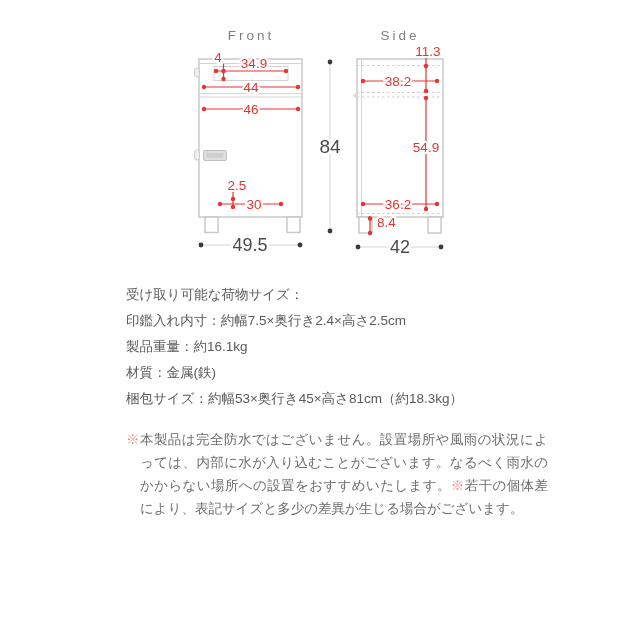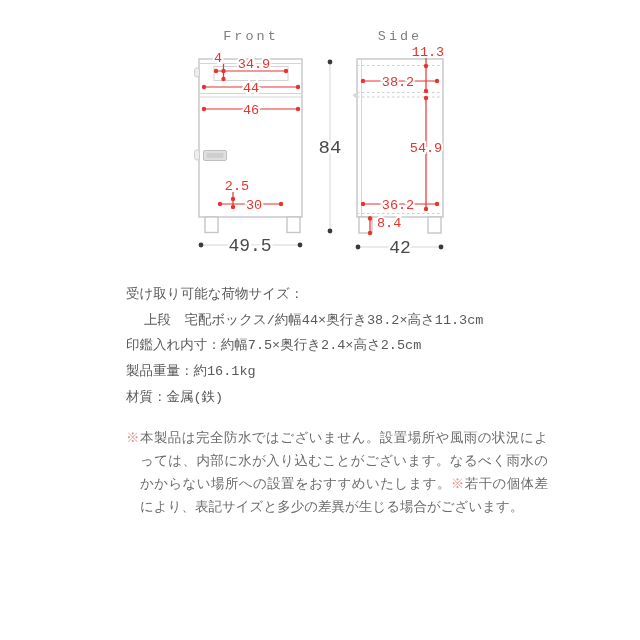--- a/index.html
+++ b/index.html
@@ -1,17 +1,17 @@
 <!DOCTYPE html>
 <html><head>
 <meta charset="utf-8">
 <style>
   html,body{margin:0;padding:0;background:#fff;}
   .page{position:relative;width:640px;height:640px;background:#ffffff;overflow:hidden;
-        font-family:Liberation Mono, monospace;}
+        font-family:Liberation Sans, sans-serif;}
   svg.diagram{display:block;width:640px;height:268px;}
   
   .t-title{font-size:13.5px;fill:#7f7f7f;letter-spacing:3px;}
   .t-dim{font-size:13.5px;fill:#e8332e;paint-order:stroke;stroke:#ffffff;stroke-width:4px;font-weight:500;}
   .t-dark{font-size:18px;fill:#4a4a4a;paint-order:stroke;stroke:#ffffff;stroke-width:5px;}
   .t-dark-big{font-size:19px;fill:#4a4a4a;paint-order:stroke;stroke:#ffffff;stroke-width:5px;}
   .ln-body{stroke:#c6c6c6;stroke-width:1.4;fill:#ffffff;}
   .ln-thin{stroke:#d5d5d5;stroke-width:1;}
   .ln-dash{stroke:#cfcfcf;stroke-width:1;stroke-dasharray:2.5,2.5;}
   .ln-red{stroke:#e8332e;stroke-width:1.2;}
@@ -166,23 +166,23 @@
         <line class="ln-thin" x1="358" y1="247" x2="441" y2="247" stroke="#9a9a9a"></line>
         <circle class="dot-dark" cx="358" cy="247" r="2.4"></circle>
         <circle class="dot-dark" cx="441" cy="247" r="2.4"></circle>
         <text class="t-dark" x="400" y="253" text-anchor="middle">42</text>
       </g>
     </g>
   </svg>
 
   <div class="specs">
     <div class="spec-line">受け取り可能な荷物サイズ：</div>
-    <div class="spec-line sub">上段　宅配ボックス/約幅44×奥行き38.2×高さ11.3cm</div>
     <div class="spec-line gap-top">印鑑入れ内寸：約幅7.5×奥行き2.4×高さ2.5cm</div>
     <div class="spec-line">製品重量：約16.1kg</div>
     <div class="spec-line">材質：金属(鉄)</div>
+    <div class="spec-line">梱包サイズ：約幅53×奥行き45×高さ81cm（約18.3kg）</div>
   </div>
 
   <div class="notes">
     <p class="note"><span class="note-marker">※</span><span>本製品は完全防水ではございません。設置場所や風雨の状況によっては、内部に水が入り込むことがございます。なるべく雨水のかからない場所への設置をおすすめいたします。</span><span class="note-marker">※</span><span>若干の個体差により、表記サイズと多少の差異が生じる場合がございます。</span></p>
   </div>
 
 </div>
 
 </body></html>

